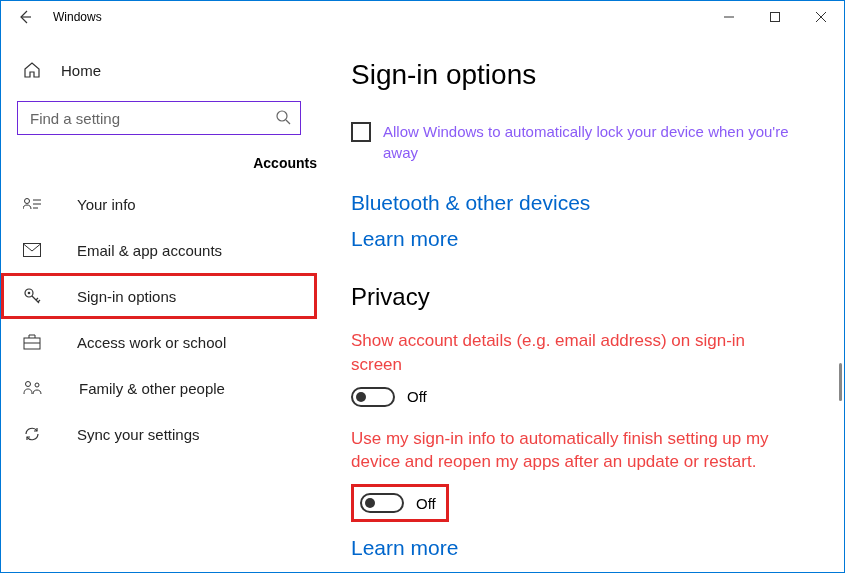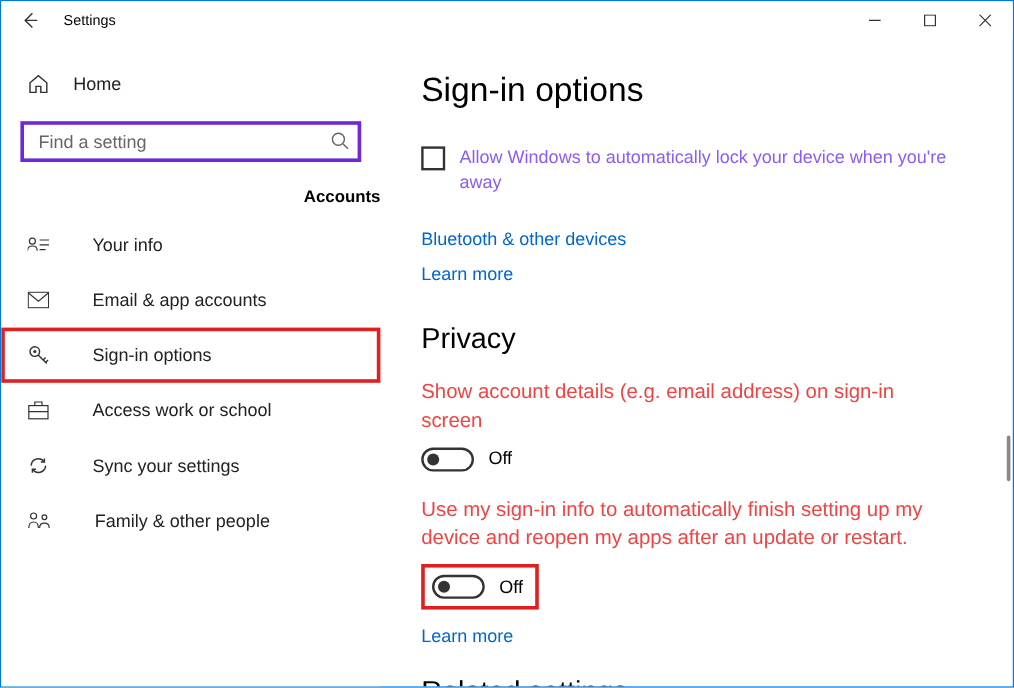--- a/index.html
+++ b/index.html
@@ -7,54 +7,54 @@
     .titlebar { height: 32px; display: flex; align-items: center; background: #fff; }
     .titlebar .back { width: 48px; height: 32px; display: flex; align-items: center; justify-content: center; }
     .titlebar .title { font-size: 12px; margin-left: 4px; }
     .titlebar .spacer { flex: 1; }
     .titlebar .winbtn { width: 46px; height: 32px; display: flex; align-items: center; justify-content: center; }
     .container { display: flex; height: calc(100% - 32px); }
     .sidebar { width: 316px; background: #fff; padding: 0; }
     .home-row { display: flex; align-items: center; height: 42px; padding-left: 22px; gap: 20px; margin-top: 16px; }
     .home-row .lbl { font-size: 15px; color: #222; }
     .search-wrapper { margin: 10px 16px 0 16px; position: relative; }
-    .search-input { width: 100%; height: 34px; border: 3px solid #6d28d9; padding: 0 34px 0 12px; font-size: 15px; color: #6d28d9; outline: none; }
+    .search-input { width: 100%; height: 34px; border: 1px solid #6d28d9; padding: 0 34px 0 12px; font-size: 15px; color: #6d28d9; outline: none; }
     .search-input::placeholder { color: #666; }
     .search-icon { position: absolute; right: 10px; top: 8px; color: #666; }
     .section-title { font-size: 14px; font-weight: 600; padding: 20px 0 10px 22px; text-align: right; }
     .nav-item { display: flex; align-items: center; height: 46px; padding-left: 22px; gap: 36px; cursor: default; }
     .nav-item .nlbl { font-size: 15px; color: #222; }
     .nav-item.highlighted { outline: 3px solid #e02020; outline-offset: -3px; position: relative; }
     .content { flex: 1; padding: 26px 28px 0 34px; overflow: hidden; position: relative; }
     .page-title { font-size: 28px; font-weight: 400; margin-bottom: 30px; }
     .checkbox-row { display: flex; align-items: flex-start; gap: 12px; margin-bottom: 28px; }
     .checkbox-box { width: 20px; height: 20px; border: 2px solid #333; flex-shrink: 0; margin-top: 1px; }
     .checkbox-label { font-size: 15px; color: #8b5cf6; line-height: 1.4; }
-    .link { color: #0066cc; font-size: 15px; display: block; margin-bottom: 12px; cursor: default; }
+    .link { color: #0066cc; font-size: 21px; display: block; margin-bottom: 12px; cursor: default; }
     .subheading { font-size: 24px; font-weight: 400; margin: 32px 0 18px 0; }
     .setting-desc { font-size: 17px; color: #ef4444; margin-bottom: 10px; line-height: 1.4; max-width: 440px; }
     .toggle-row { display: flex; align-items: center; gap: 12px; margin-bottom: 20px; }
     .toggle { width: 44px; height: 20px; border: 2px solid #333; border-radius: 12px; position: relative; }
     .toggle .knob { width: 10px; height: 10px; background: #333; border-radius: 50%; position: absolute; left: 3px; top: 3px; }
     .toggle-label { font-size: 15px; }
     .highlight-box { border: 3px solid #e02020; padding: 6px 10px 6px 6px; display: inline-flex; align-items: center; gap: 12px; margin-bottom: 14px; }
     .scrollbar-track { position: absolute; right: 2px; top: 330px; width: 3px; height: 38px; background: #888; border-radius: 2px; }
     svg { display: block; }
   </style>
 </head>
 <body>
 
 <div class="titlebar">
   <div class="back">
     <svg width="16" height="16" viewBox="0 0 16 16">
         <path d="M10 2 L4 8 L10 14" stroke="#333" stroke-width="1.2" fill="none"></path>
         <path d="M4 8 H14" stroke="#333" stroke-width="1.2"></path>
       </svg>
   </div>
-  <div class="title">Settings</div>
+  <div class="title">Windows</div>
   <div class="spacer"></div>
   <div class="winbtn">
     <svg width="10" height="10">
         <path d="M0 5 H10" stroke="#333" stroke-width="1"></path>
       </svg>
   </div>
   <div class="winbtn">
     <svg width="10" height="10">
         <rect x="0.5" y="0.5" width="9" height="9" stroke="#333" stroke-width="1" fill="none"></rect>
       </svg>
@@ -124,37 +124,37 @@
         <svg width="18" height="16" viewBox="0 0 18 16">
             <rect x="1" y="4" width="16" height="11" stroke="#333" stroke-width="1" fill="none"></rect>
             <path d="M6 4 V1 H12 V4 M1 9 H17" stroke="#333" stroke-width="1" fill="none"></path>
           </svg>
       </span>
       <span class="nlbl">Access work or school</span>
     </div>
 
     <div class="nav-item">
       <span>
-        <svg width="18" height="18" viewBox="0 0 18 18">
-            <path d="M3 9 A6 6 0 0 1 14 6 M15 9 A6 6 0 0 1 4 12" stroke="#333" stroke-width="1.2" fill="none"></path>
-            <path d="M14 3 V6 H11 M4 15 V12 H7" stroke="#333" stroke-width="1.2" fill="none"></path>
-          </svg>
-      </span>
-      <span class="nlbl">Sync your settings</span>
-    </div>
-
-    <div class="nav-item">
-      <span>
         <svg width="20" height="16" viewBox="0 0 20 16">
             <circle cx="5" cy="4" r="2.5" stroke="#333" stroke-width="1" fill="none"></circle>
             <circle cx="14" cy="5" r="2" stroke="#333" stroke-width="1" fill="none"></circle>
             <path d="M1 14 C1 10 3 9 5 9 C7 9 9 10 9 14 M10 14 C10 11 12 10 14 10 C16 10 18 11 18 14" stroke="#333" stroke-width="1" fill="none"></path>
           </svg>
       </span>
       <span class="nlbl">Family &amp; other people</span>
+    </div>
+
+    <div class="nav-item">
+      <span>
+        <svg width="18" height="18" viewBox="0 0 18 18">
+            <path d="M3 9 A6 6 0 0 1 14 6 M15 9 A6 6 0 0 1 4 12" stroke="#333" stroke-width="1.2" fill="none"></path>
+            <path d="M14 3 V6 H11 M4 15 V12 H7" stroke="#333" stroke-width="1.2" fill="none"></path>
+          </svg>
+      </span>
+      <span class="nlbl">Sync your settings</span>
     </div>
   </div>
 
   <div class="content">
     <div class="page-title">Sign-in options</div>
 
     <div class="checkbox-row">
       <div class="checkbox-box"></div>
       <div class="checkbox-label">Allow Windows to automatically lock your device when you're away</div>
     </div>

